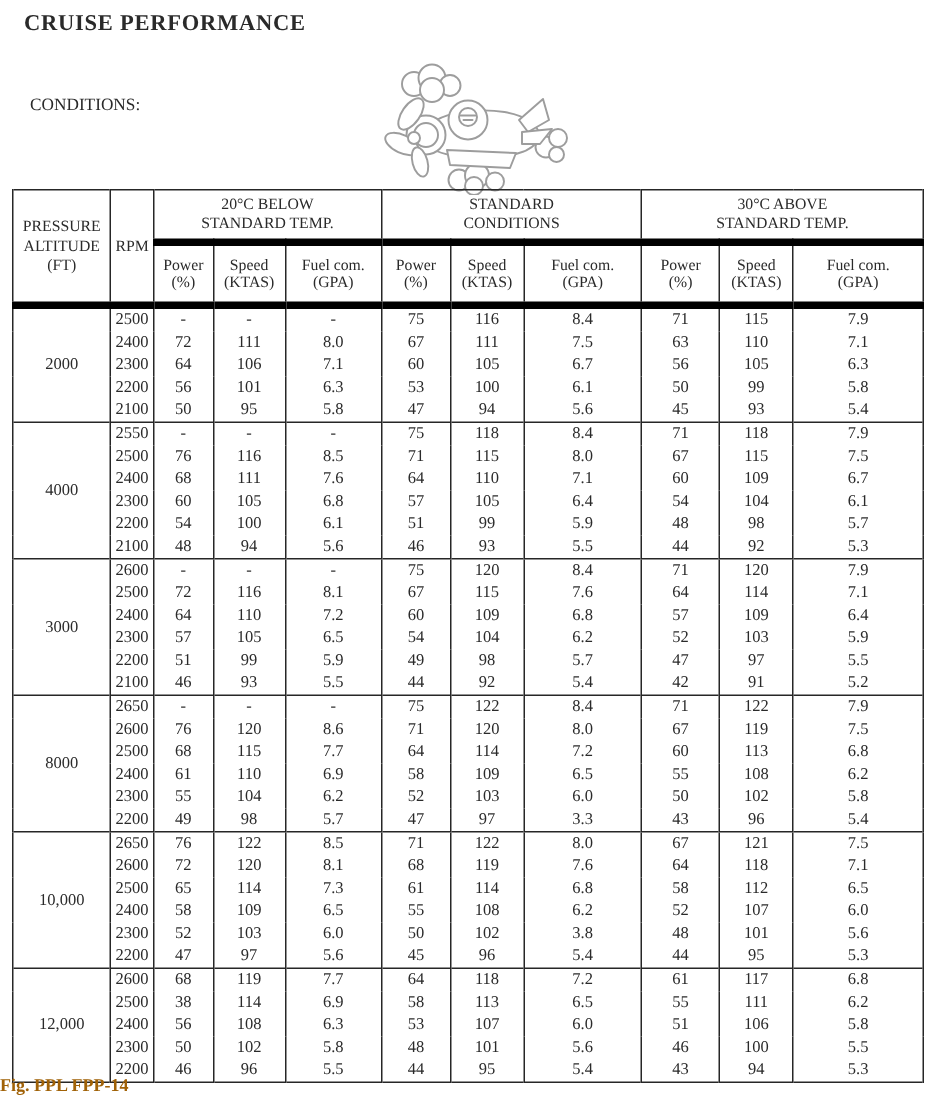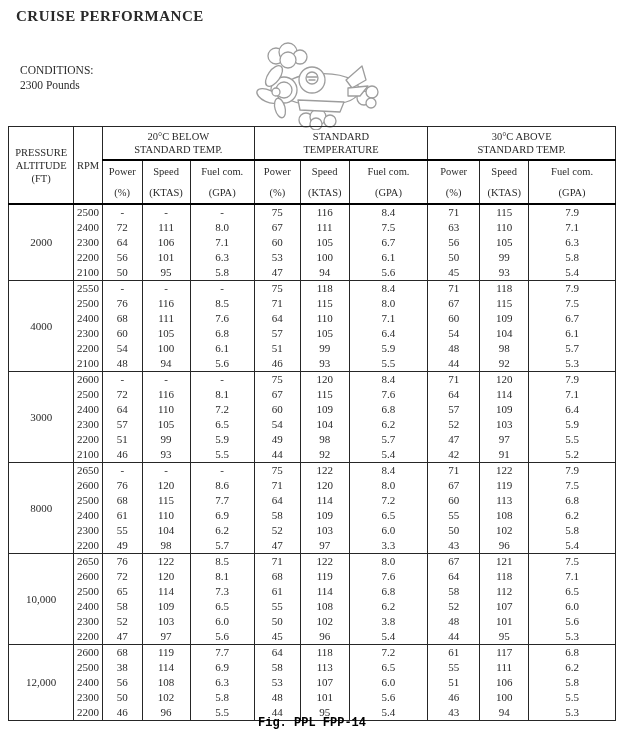--- a/index.html
+++ b/index.html
@@ -47,55 +47,54 @@
     width: 608px;
     border: 1.4px solid #262626;
   }
   table.perf th, table.perf td {
     border-left: 1px solid #262626;
     border-right: 1px solid #262626;
     padding: 0;
     text-align: center;
     font-weight: normal;
   }
-  thead th { border-bottom: 2px solid #000000; }
+  thead th { border-bottom: 5px solid #000000; }
   thead .group-row th { height: 32px; font-size: 10.5px; line-height: 13px; white-space: pre-line; }
-  thead .sub-row th   { height: 37px; font-size: 10.5px; line-height: 21px; white-space: pre-line; text-align: center; }
+  thead .sub-row th   { height: 37px; font-size: 10.5px; line-height: 11px; white-space: pre-line; text-align: center; }
   thead th.span-cell  { font-size: 10.5px; line-height: 13px; white-space: pre-line; }
   tbody { border-top: 1.2px solid #262626; }
   tbody td {
     height: 15px;
     font-size: 11px;
     line-height: 15px;
     border-top: none;
     border-bottom: none;
   }
   td.alt-cell { font-size: 11px; }
   .caption {
     position: absolute;
     top: 716px;
     left: 0;
     width: 100%;
-    text-align: center;
-    font-family: Liberation Mono, monospace;
+    text-align: left;
+    font-family: Liberation Serif, serif;
     font-size: 12px;
     font-weight: bold;
-    color: #000000;
+    color: #a16207;
   }
 </style>
 </head>
 <body>
 
 <div class="page">
 
   <div class="title">CRUISE PERFORMANCE</div>
 
   <div class="conditions">
     <div><span class="heading">CONDITIONS</span><span>:</span></div>
-    <div>2300 Pounds</div>
   </div>
 
   <div class="plane">
     <svg width="132" height="90" viewBox="0 0 132 90">
       <g stroke="#9d9d9d" stroke-width="1.3" fill="#ffffff" stroke-linecap="round" stroke-linejoin="round">
 
         <g>
           <circle cx="28" cy="16" r="8"></circle>
             <circle cx="40" cy="12" r="9"></circle>
             <circle cx="52" cy="17" r="7"></circle>
@@ -152,21 +151,21 @@
       </colgroup>
       <thead>
         <tr class="group-row">
           <th rowspan="2" class="span-cell">PRESSURE
 ALTITUDE
 (FT)</th>
           <th rowspan="2" class="span-cell">RPM</th>
           <th colspan="3">20°C BELOW
 STANDARD  TEMP.</th>
           <th colspan="3">STANDARD
-TEMPERATURE</th>
+CONDITIONS</th>
           <th colspan="3">30°C ABOVE
 STANDARD  TEMP.</th>
         </tr>
         <tr class="sub-row">
           <th>Power
 (%)</th>
           <th>Speed
 (KTAS)</th>
           <th>Fuel com.
 (GPA)</th>

